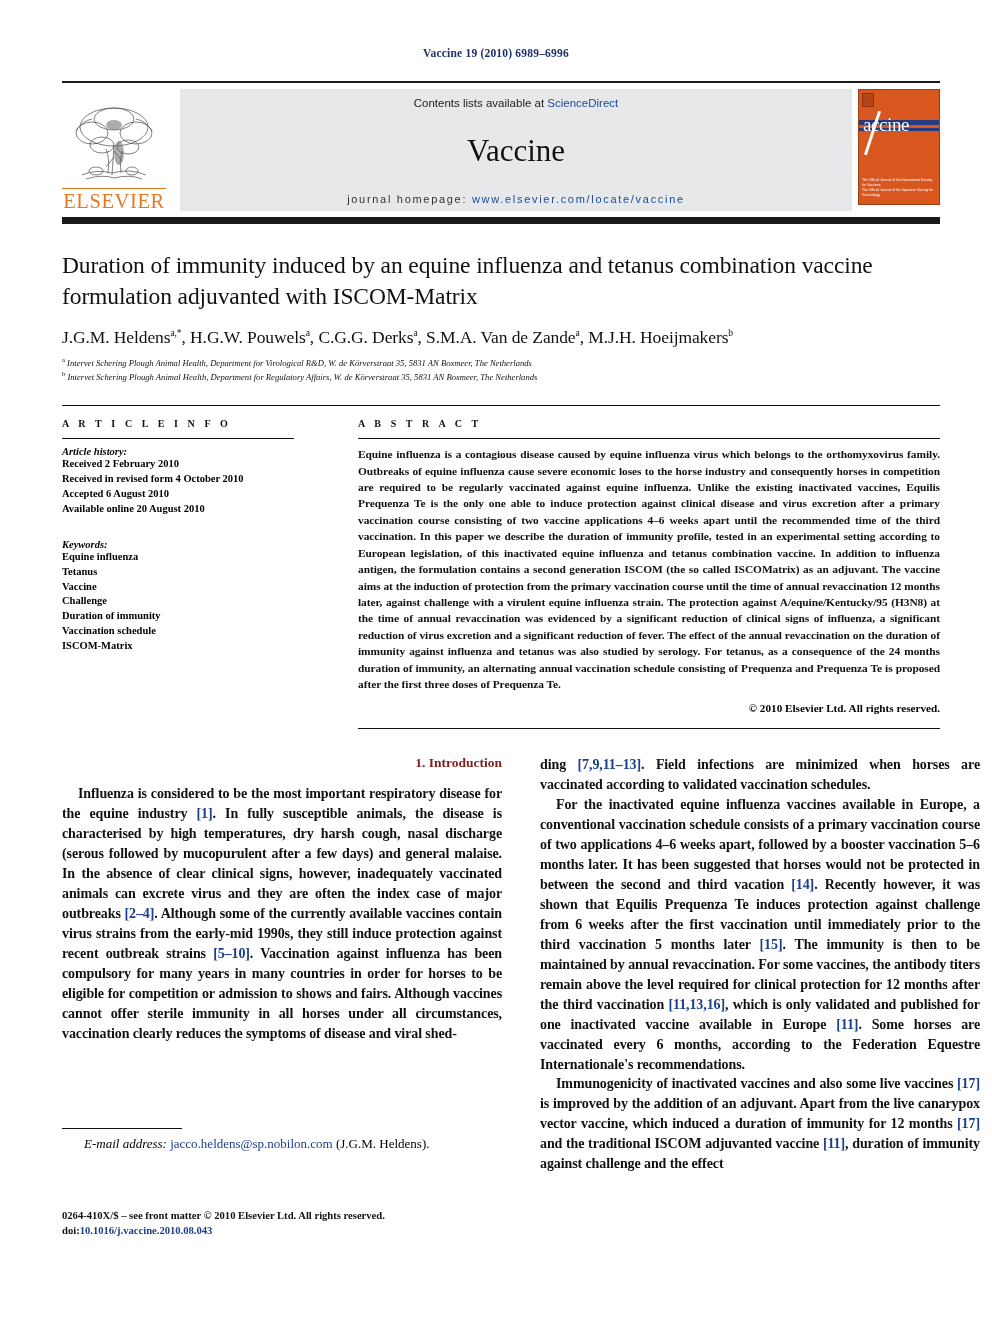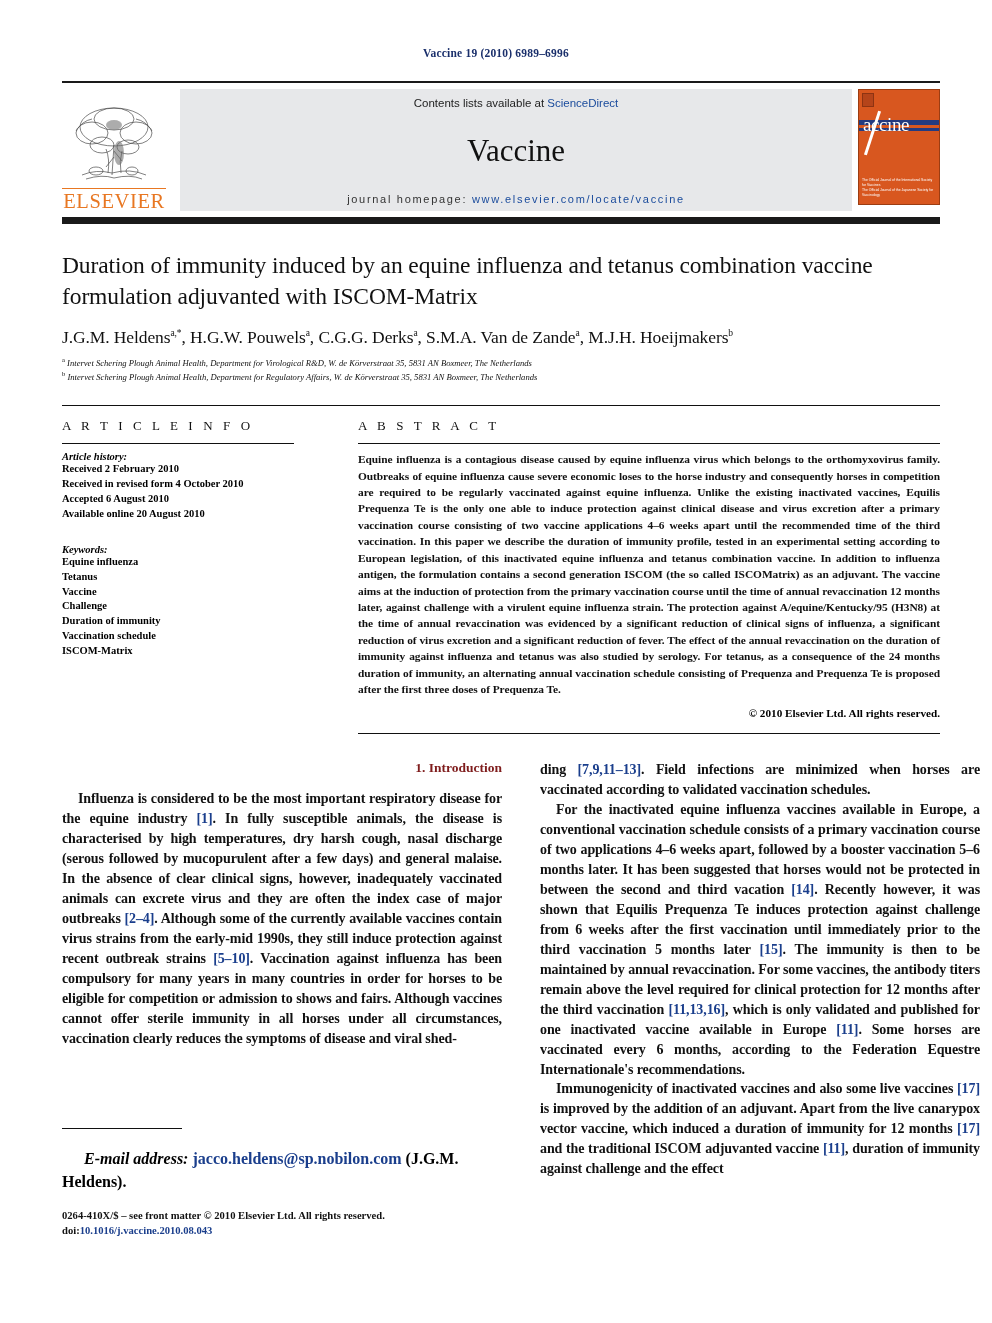--- a/index.html
+++ b/index.html
@@ -160,22 +160,22 @@
   .infoabs {
     margin:22px 52px 0 62px;
     display:flex;
     border-top:1.1px solid #111;
     padding-top:12px;
   }
   .col-info { width:250px; flex:0 0 250px; padding-right:22px; }
   .col-abs  { flex:1 1 auto; padding-left:24px; }
   .sechead {
     font-family:"Liberation Serif", serif;
-    font-weight:normal;
-    font-size:13px;
+    font-weight:bold;
+    font-size:10px;
     letter-spacing:3.6px;
     color:#111;
     margin-bottom:9px;
   }
   .rule { border-top:0.9px solid #111; margin:0 0 7px 0; width:232px; }
   .infolabel { font-style:italic; font-weight:bold; font-size:10.5px; }
   .infoline { font-size:10.5px; line-height:1.42; font-weight:bold; }
   .kwblock { margin-top:22px; }
   .kw { font-size:10.5px; line-height:1.42; font-weight:bold; }
   .abstract-text {
@@ -230,22 +230,22 @@
   .fn-rule { border-top:0.9px solid #111; width:120px; margin-bottom:5px; }
   .fn {
     font-size:10.4px;
     line-height:1.44;
     font-weight:bold;
     text-align:justify;
     text-indent:12px;
     color:#111;
   }
   .fn-email {
-    font-size:16px; line-height:1.44; font-weight:bold;
-    text-indent:22px; margin-top:18px;
+    font-size:13px; line-height:1.44; font-weight:normal;
+    text-indent:22px; margin-top:6px;
   }
   .fn-email i { font-style:italic; }
   .mail { color:#1a3e8c; }
   .issn-block {
     position:absolute; left:62px; top:1208px; width:460px;
     font-size:10.6px; line-height:1.45; font-weight:bold; color:#111;
   }
   .doi { color:#1a3e8c; }
 </style>
 </head>

